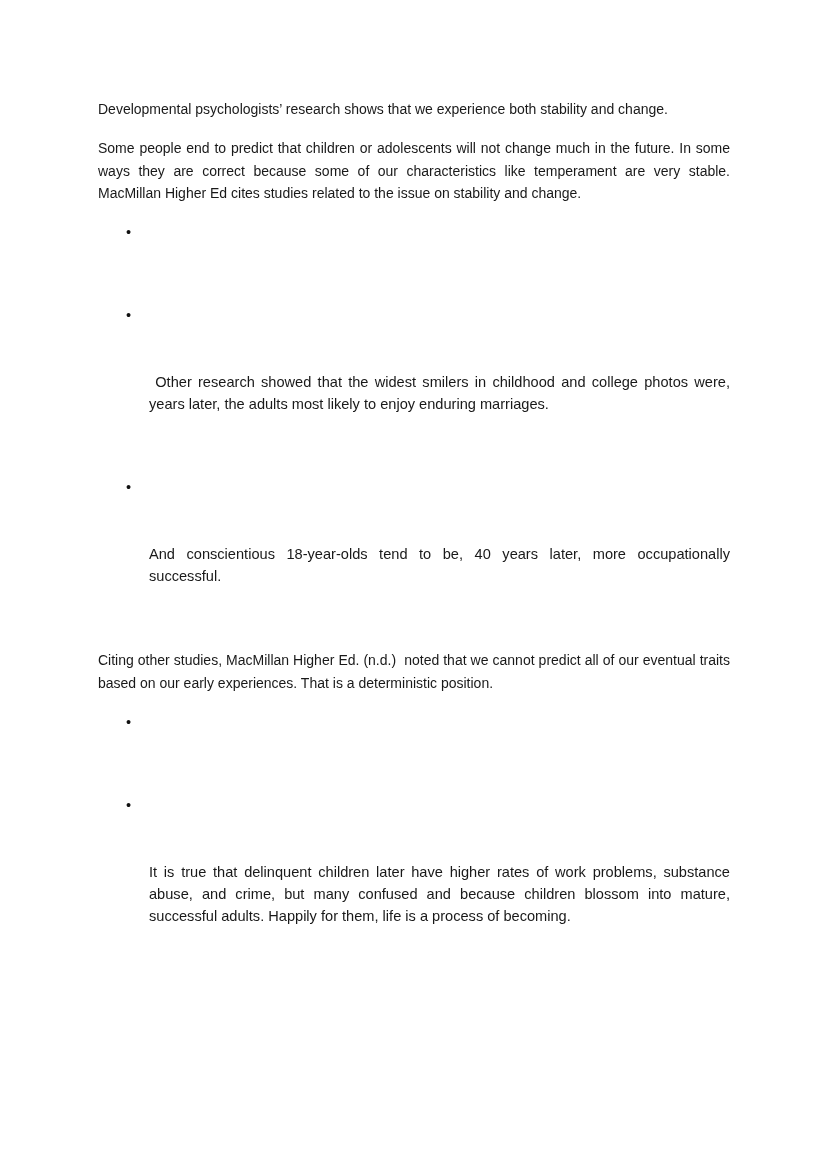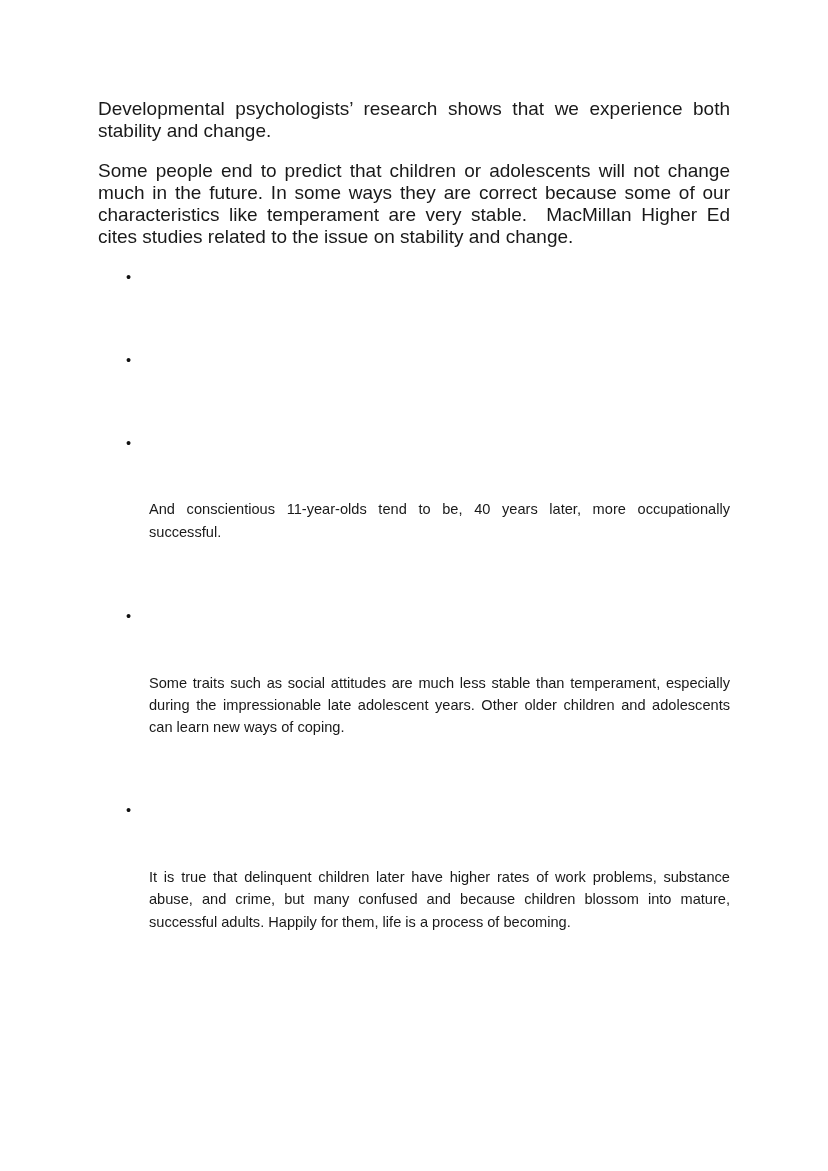--- a/index.html
+++ b/index.html
@@ -19,21 +19,21 @@
     box-sizing: border-box;
   }
   .content {
     position: absolute;
     left: 98px;
     top: 98px;
     width: 632px;
   }
   .para {
     margin: 0 0 17px 0;
-    font-size: 19px;
+    font-size: 14px;
     line-height: 22.3px;
     color: #191919;
     text-align: justify;
     text-justify: inter-word;
     white-space: pre-wrap;
     -webkit-font-smoothing: antialiased;
   }
   .para:last-child {
     margin-bottom: 0;
   }
@@ -79,32 +79,33 @@
     <p class="para">Developmental psychologists’ research shows that we experience both stability and change.</p>
 
     <p class="para">Some people end to predict that children or adolescents will not change much in the future. In some ways they are correct because some of our characteristics like temperament are very stable.  MacMillan Higher Ed cites studies related to the issue on stability and change.</p>
 
     <ul class="bullet-list">
       <li class="bullet-item">
         <span class="bullet-marker">•</span>
       </li>
       <li class="bullet-item">
         <span class="bullet-marker">•</span>
+        <span class="bullet-text"> Other research showed that the widest smilers in childhood and college photos were, years later, the adults most likely to enjoy enduring marriages.</span>
       </li>
       <li class="bullet-item">
         <span class="bullet-marker">•</span>
-        <span class="bullet-text">And conscientious 11-year-olds tend to be, 40 years later, more occupationally successful.</span>
+        <span class="bullet-text">And conscientious 18-year-olds tend to be, 40 years later, more occupationally successful.</span>
       </li>
     </ul>
 
+    <p class="para">Citing other studies, MacMillan Higher Ed. (n.d.)  noted that we cannot predict all of our eventual traits based on our early experiences. That is a deterministic position.</p>
 
     <ul class="bullet-list">
       <li class="bullet-item">
         <span class="bullet-marker">•</span>
-        <span class="bullet-text">Some traits such as social attitudes are much less stable than temperament, especially during the impressionable late adolescent years. Other older children and adolescents can learn new ways of coping.</span>
       </li>
       <li class="bullet-item">
         <span class="bullet-marker">•</span>
         <span class="bullet-text">It is true that delinquent children later have higher rates of work problems, substance abuse, and crime, but many confused and because children blossom into mature, successful adults. Happily for them, life is a process of becoming.</span>
       </li>
 
     </ul>
 
   </div>
 </div>

